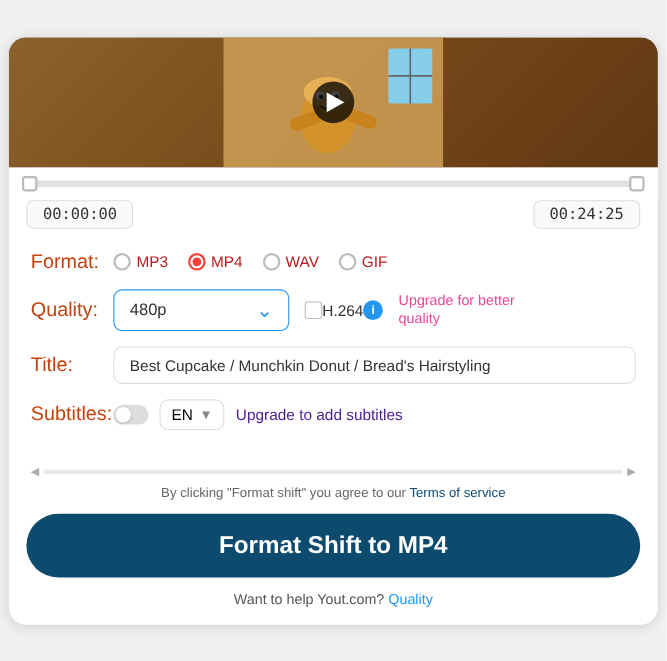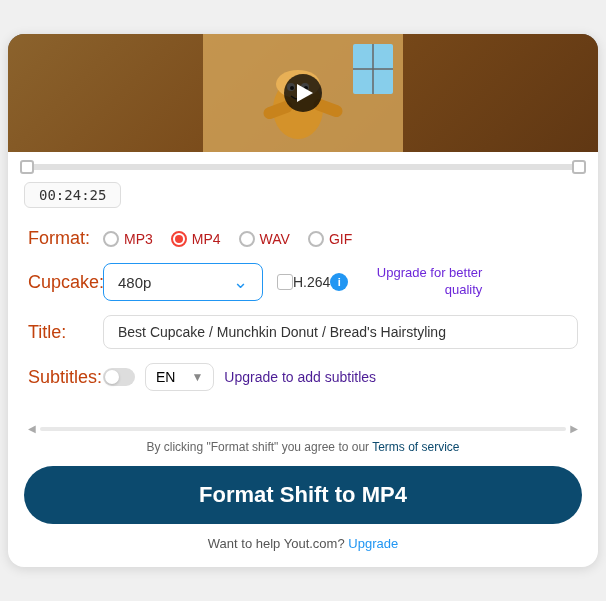--- a/index.html
+++ b/index.html
@@ -208,27 +208,26 @@
       border-radius: 50%;
       color: #fff;
       font-size: 11px;
       font-weight: bold;
       display: flex;
       align-items: center;
       justify-content: center;
       cursor: pointer;
     }
     .upgrade-link {
-      color: #6d28d9;
+      color: #ec4899;
       font-size: 13px;
       text-decoration: none;
       cursor: pointer;
       line-height: 1.3;
       max-width: 120px;
-      text-align: right;
     }
     
     .title-input {
       border: 1.5px solid #ddd;
       border-radius: 8px;
       padding: 8px 14px;
       font-size: 14px;
       color: #333;
       flex: 1;
       outline: none;
@@ -258,21 +257,21 @@
       box-shadow: 0 1px 3px rgba(0,0,0,0.2);
     }
     .lang-select {
       border: 1.5px solid #ddd;
       border-radius: 8px;
       padding: 5px 10px;
       font-size: 14px;
       background: #fff;
       display: flex;
       align-items: center;
-      gap: 16px;
+      gap: 6px;
       cursor: pointer;
     }
     .subtitles-upgrade {
       color: #4c1d95;
       font-size: 14px;
       cursor: pointer;
       text-decoration: none;
     }
     
     .scroll-hint {
@@ -367,20 +366,21 @@
 
   <div class="timeline-area">
     <div class="timeline-track">
       <div class="timeline-fill"></div>
       <div class="timeline-thumb-left"></div>
       <div class="timeline-thumb-right"></div>
     </div>
   </div>
 
   <div class="time-labels">
+    <div class="time-label">00:00:00</div>
     <div class="time-label">00:24:25</div>
   </div>
 
   <div class="form-area">
 
     <div class="form-row">
       <div class="form-label">Format:</div>
       <div class="format-group">
 
         <label class="radio-option">
@@ -401,21 +401,21 @@
         </label>
 
         <label class="radio-option">
           <div class="radio-circle"></div>
           <span>GIF</span>
         </label>
       </div>
     </div>
 
     <div class="form-row">
-      <div class="form-label">Cupcake:</div>
+      <div class="form-label">Quality:</div>
       <div class="quality-row">
         <div class="quality-select">
           <span>480p</span>
           <span class="chevron-down">⌄</span>
         </div>
         <div class="h264-group">
           <div class="checkbox-box"></div>
           <span class="h264-label">H.264</span>
           <div class="info-icon">
             <span>i</span>
@@ -453,16 +453,16 @@
   </div>
 
   <div class="terms-line">
     <span>By clicking "Format shift" you agree to our </span><a class="terms-link">Terms of service</a>
   </div>
 
   <button class="format-shift-btn">Format Shift to MP4</button>
 
   <div class="help-line">
     <span>Want to help Yout.com?</span>
-    <a class="help-link">Upgrade</a>
+    <a class="help-link">Quality</a>
   </div>
 
 </div>
 
 </body></html>

